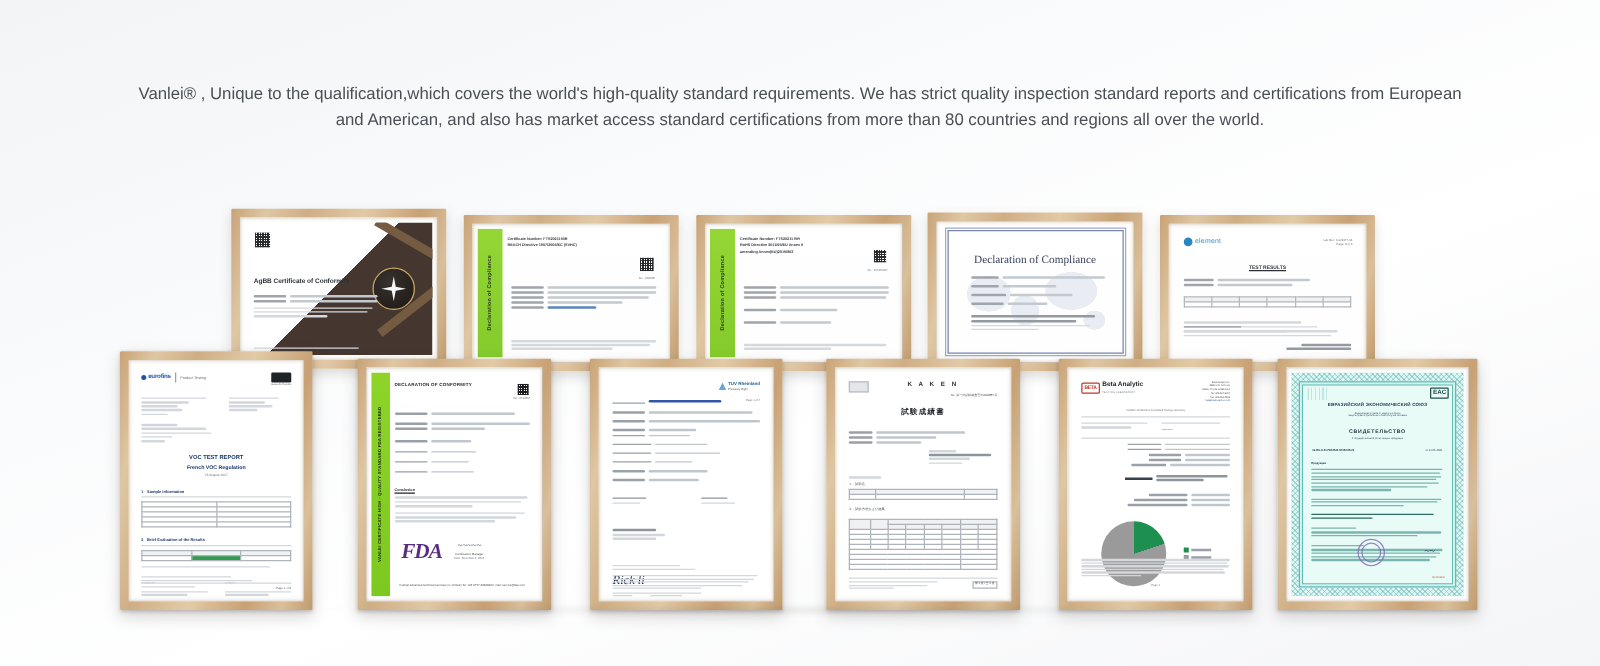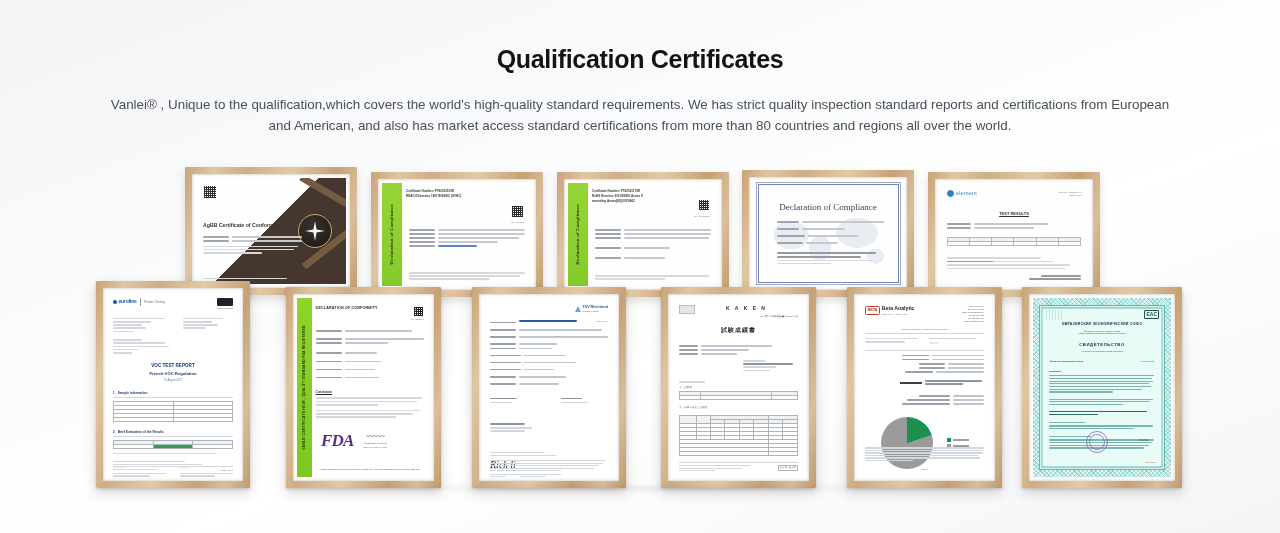--- a/index.html
+++ b/index.html
@@ -277,21 +277,20 @@
     top: 486px;
     height: 16px;
     background: radial-gradient(ellipse 50% 60% at 50% 0%, rgba(90,80,70,0.16), rgba(255,255,255,0) 72%);
     filter: blur(2px);
   }
 </style>
 </head>
 <body>
 
 <div class="header">
-  <div class="page-title">Qualification Certificates</div>
   <div class="page-desc">
     <span>Vanlei® , Unique to the qualification,which covers the world's high-quality standard requirements. We has strict quality inspection standard reports and certifications</span>
     <span>from European and American, and also has market access standard certifications from more than 80 countries and regions all over the world.</span>
   </div>
 </div>
 
 <div class="wall">
 
   <div class="row-back">
 

